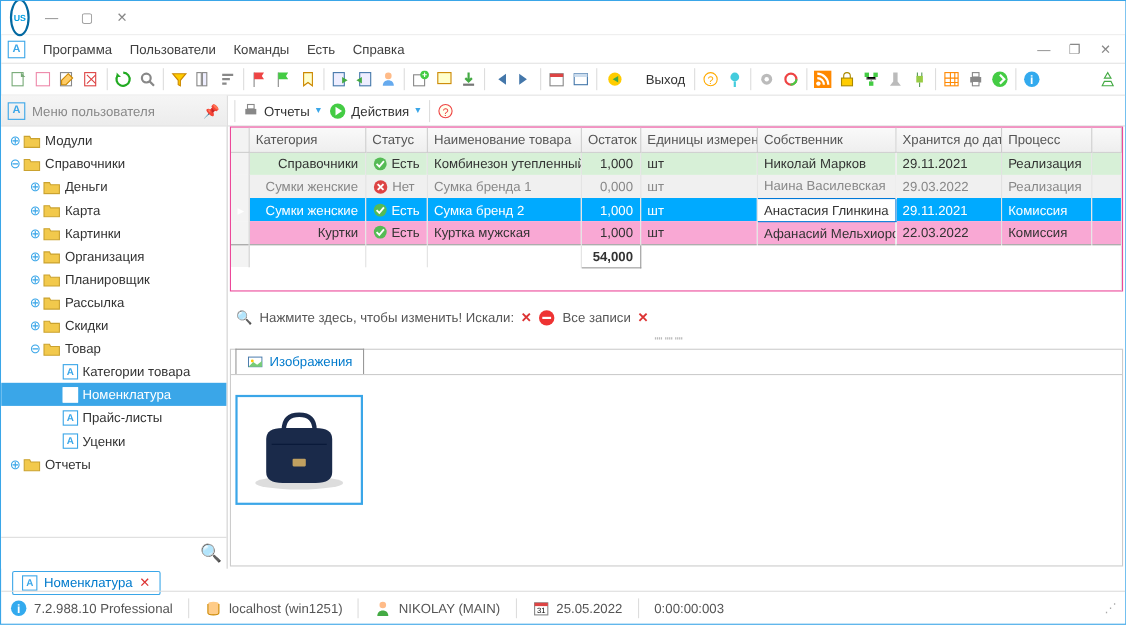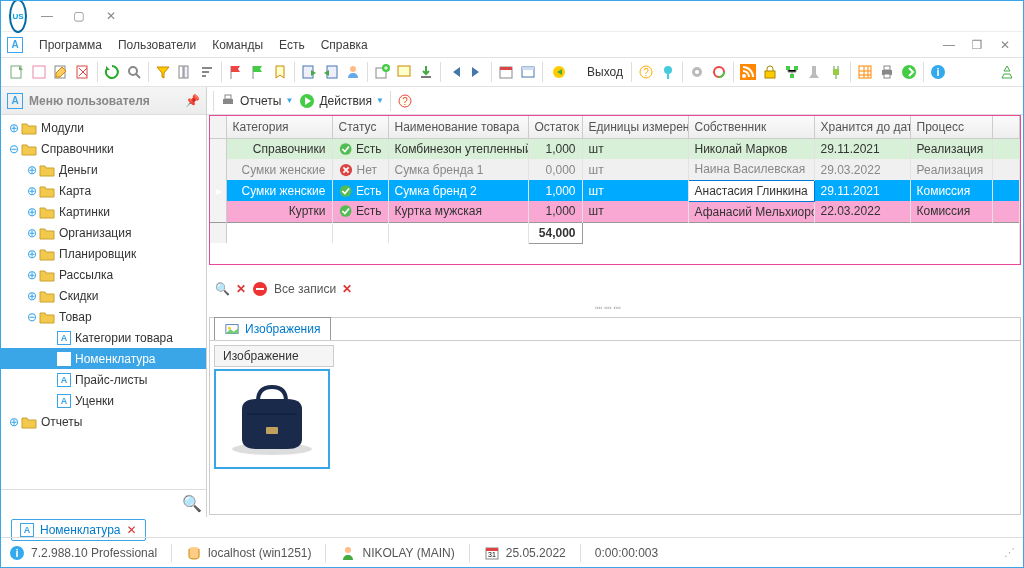--- a/index.html
+++ b/index.html
@@ -25,21 +25,21 @@
 .tb-exit { display:flex;align-items:center;gap:20px;padding:0 4px;cursor:pointer;}
 svg { display:block;}
 
 
 .main { display:flex; height:430px; }
 
 
 .sidebar { width:206px; border-right:1px solid #d0d0d0; display:flex; flex-direction:column; background:#fff;}
 .sidebar-head { height:28px; background:linear-gradient(#f5f5f5,#ececec); display:flex;align-items:center;padding:0 6px;border-bottom:1px solid #ddd;}
 .sidebar-head .a-icon{margin-right:6px;}
-.sidebar-head-title{flex:1;font-weight:bold;color:#888;}
+.sidebar-head-title{flex:1;font-weight:normal;color:#888;}
 .pin-ico{color:#888;}
 .tree{flex:1;overflow:auto;padding:2px 0;}
 .tree-item{display:flex;align-items:center;height:21px;cursor:pointer;padding-right:4px;}
 .tree-item.selected{background:#3aa6e8;color:#fff;}
 .tree-toggle{width:14px;text-align:center;color:#3aa6e8;}
 .tree-indent{display:inline-block;}
 .folder-ico{width:16px;height:14px;margin-right:4px;}
 .tree-a{width:14px;height:14px;border:1px solid #3aa6e8;color:#3aa6e8;font-size:9px;font-weight:bold;display:flex;align-items:center;justify-content:center;margin-right:4px;background:#fff;}
 .tree-item.selected .tree-a{border-color:#fff;color:#fff;}
 .search-foot{border-top:1px solid #ddd;padding:4px;display:flex;justify-content:flex-end;}
@@ -65,21 +65,21 @@
 .status-cell{display:flex;align-items:center;gap:4px;}
 .chk{width:14px;height:14px;}
 .sum-row td{background:#fff;border-top:1px solid #999;font-weight:bold;text-align:right;}
 .grid-foot{height:22px;background:#fff;}
 
 
 .filter-bar{display:flex;align-items:center;gap:6px;padding:4px 8px;color:#555;}
 .fb-close{color:#d33;cursor:pointer;font-weight:bold;}
 
 
-.img-panel{border:1px solid #ccc;margin:2px;flex:1;display:flex;flex-direction:column;}
+.img-panel{border:1px solid #ccc;margin:2px;flex:1;display:flex;flex-direction:column;gap:12px;}
 .img-tab{border-bottom:1px solid #ccc;display:flex;}
 .img-tab-item{padding:4px 10px;border:1px solid #999;border-bottom:none;background:#fff;display:flex;align-items:center;gap:6px;margin:-1px 0 0 4px;color:#007acc;}
 .img-body{padding:4px;}
 .img-label{border:1px solid #ccc;background:#f5f5f5;padding:3px 8px;width:120px;}
 .img-box{width:116px;height:100px;border:2px solid #3aa6e8;margin-top:2px;display:flex;align-items:center;justify-content:center;}
 
 
 .btab-row{padding:2px 10px;}
 .btab{display:inline-flex;align-items:center;gap:6px;padding:3px 8px;border:1px solid #3aa6e8;border-radius:2px;background:#fff;}
 .btab-close{color:#d33;cursor:pointer;}
@@ -619,20 +619,21 @@
               <td colspan="10" class="grid-foot"></td>
             </tr>
           </tbody>
       </table>
     </div>
 
     <div style="height:12px;"></div>
 
     <div class="filter-bar">
       <span>🔍</span>
+      <span>Нажмите здесь, чтобы изменить! Искали:</span>
       <span class="fb-close">✕</span>
       <svg class="ico16" viewBox="0 0 16 16">
           <circle cx="8" cy="8" r="7" fill="#e33"></circle>
           <rect x="4" y="7" width="8" height="2" fill="#fff"></rect>
         </svg>
       <span>Все записи</span>
       <span class="fb-close">✕</span>
     </div>
     <div style="display:flex;justify-content:center;">
         <div style="width:40px;color:#bbb;letter-spacing:2px;">┉┉┉</div>
@@ -643,21 +644,20 @@
         <div class="img-tab-item">
           <svg width="14" height="14" viewBox="0 0 16 16">
               <rect x="1" y="3" width="14" height="10" fill="#fff" stroke="#47a"></rect>
               <circle cx="5" cy="7" r="1.5" fill="#fc0"></circle>
               <path d="M1 13l5-5 4 3 5-4v6z" fill="#7c7"></path>
             </svg>
           <span>Изображения</span>
         </div>
       </div>
       <div class="img-body">
-        <div class="img-label">Изображение</div>
         <div class="img-box">
           <svg width="100" height="80" viewBox="0 0 100 80">
             <ellipse cx="50" cy="70" rx="40" ry="6" fill="#ddd"></ellipse>
             <path d="M20 30 Q20 20 35 20 H65 Q80 20 80 30 V60 Q80 70 65 70 H35 Q20 70 20 60 Z" fill="#1a2a4a"></path>
             <path d="M36 22 Q36 8 50 8 Q64 8 64 22" fill="none" stroke="#1a2a4a" stroke-width="4"></path>
             <path d="M25 35 H75" stroke="#0a1a3a" stroke-width="1"></path>
             <rect x="44" y="48" width="12" height="7" fill="#c0a060" rx="1"></rect>
           </svg>
         </div>
       </div>

